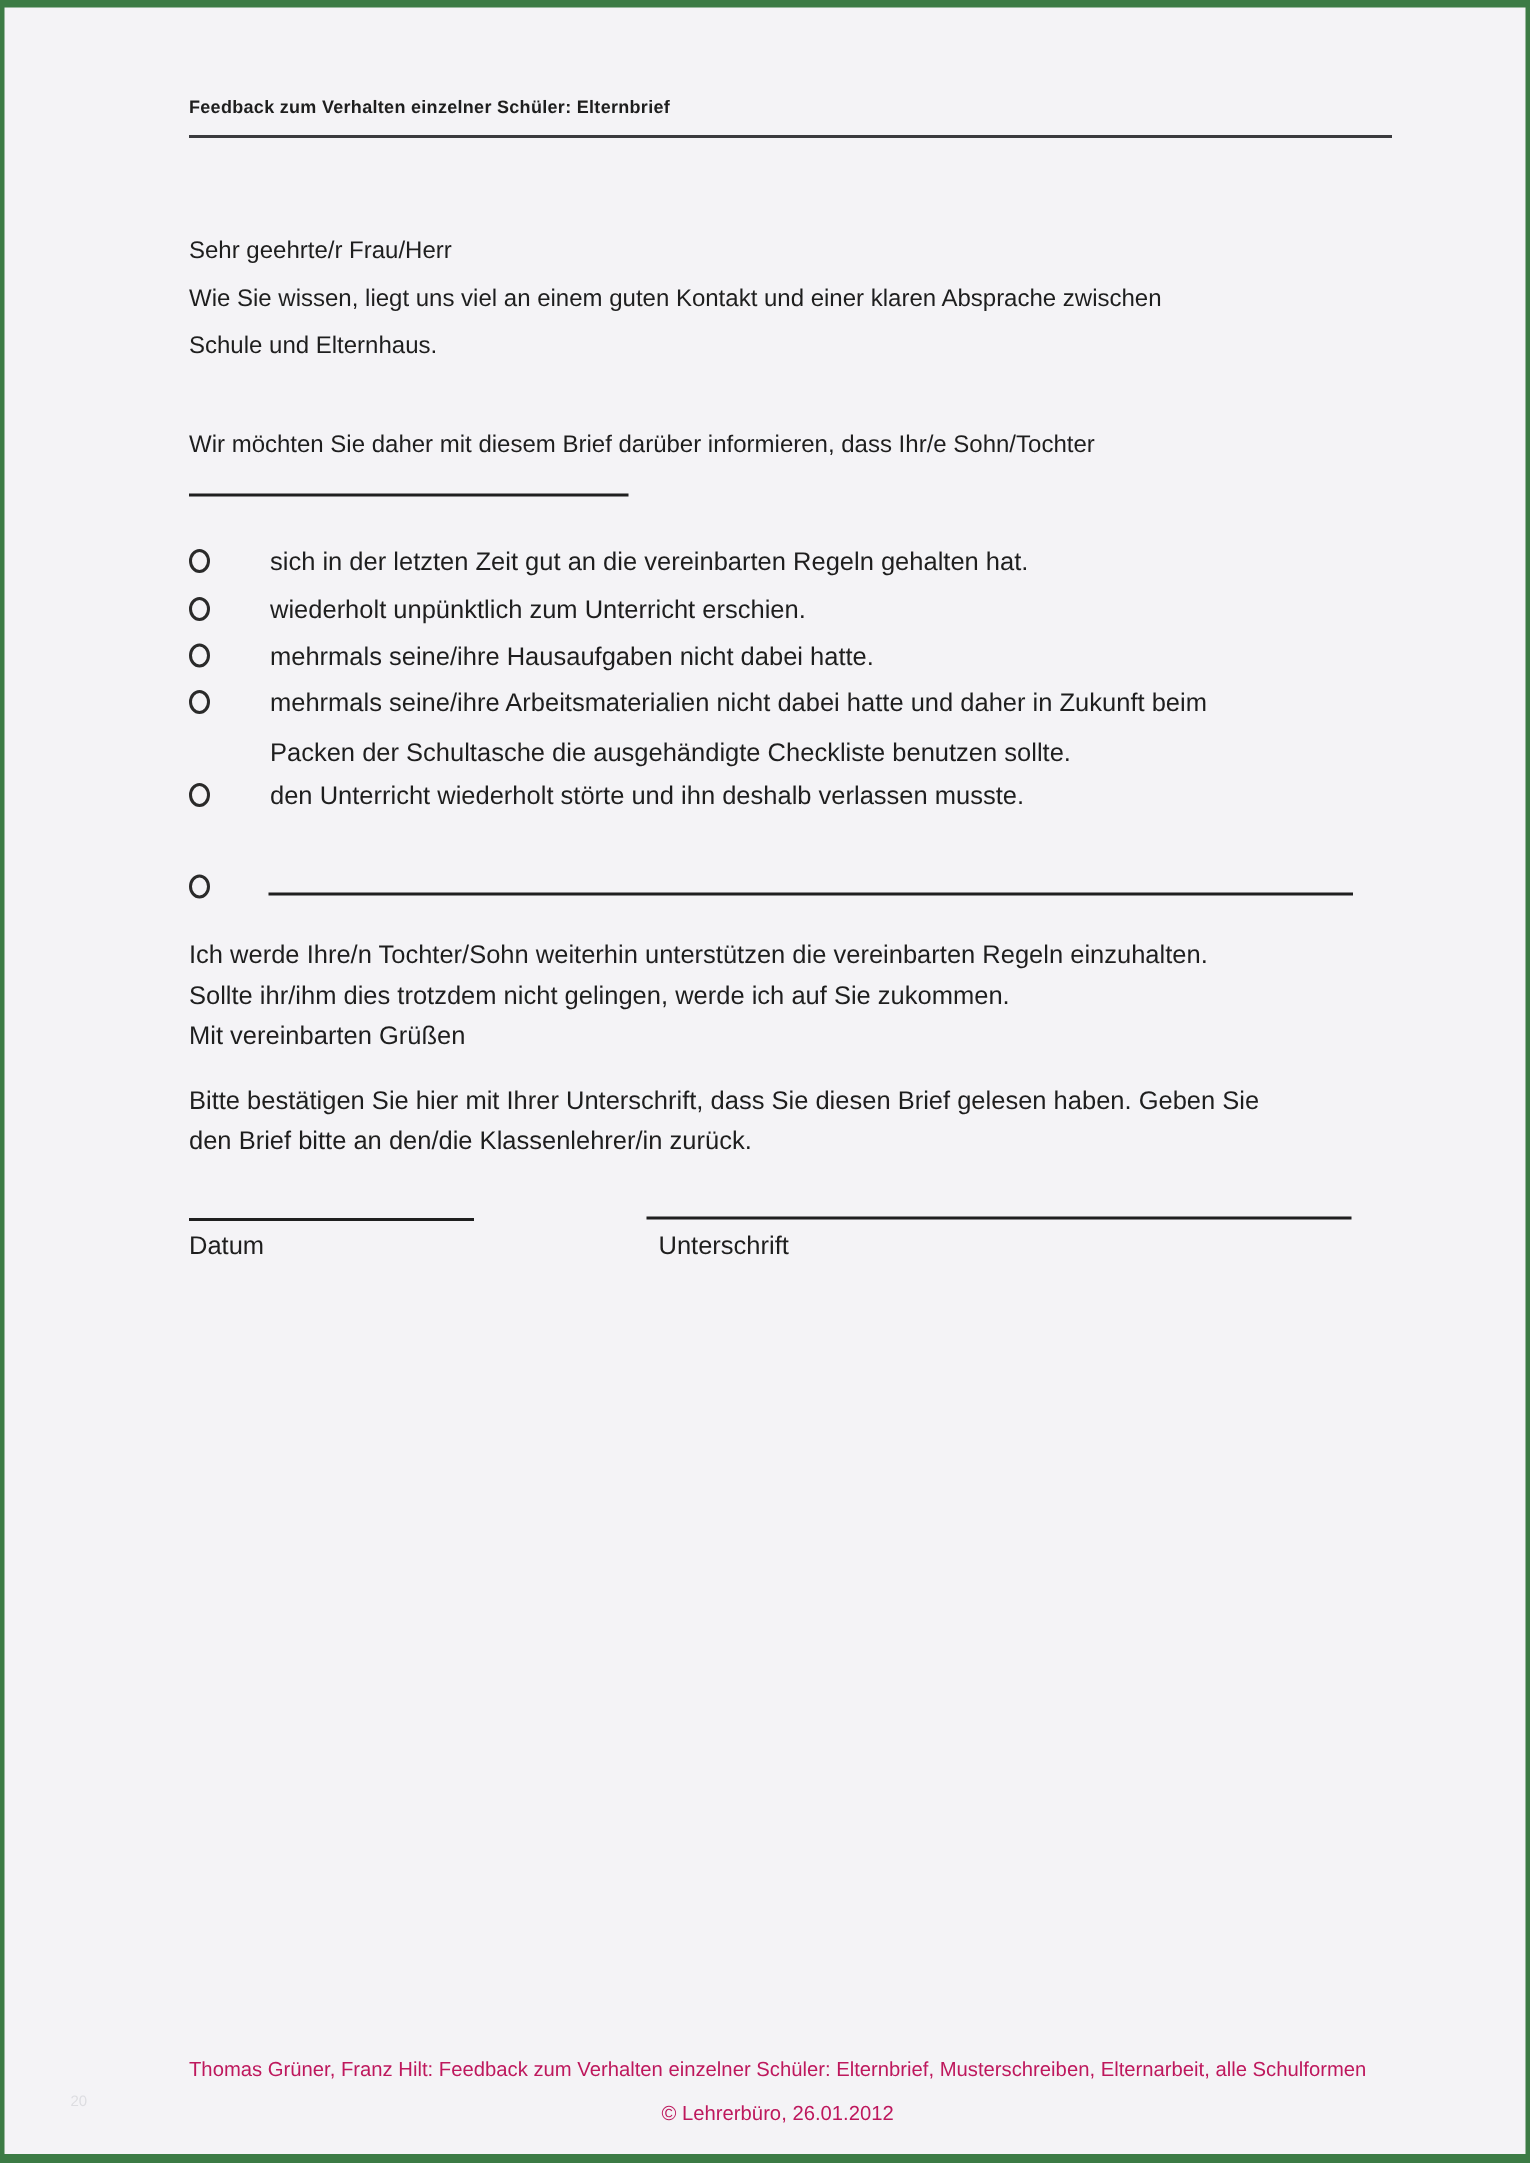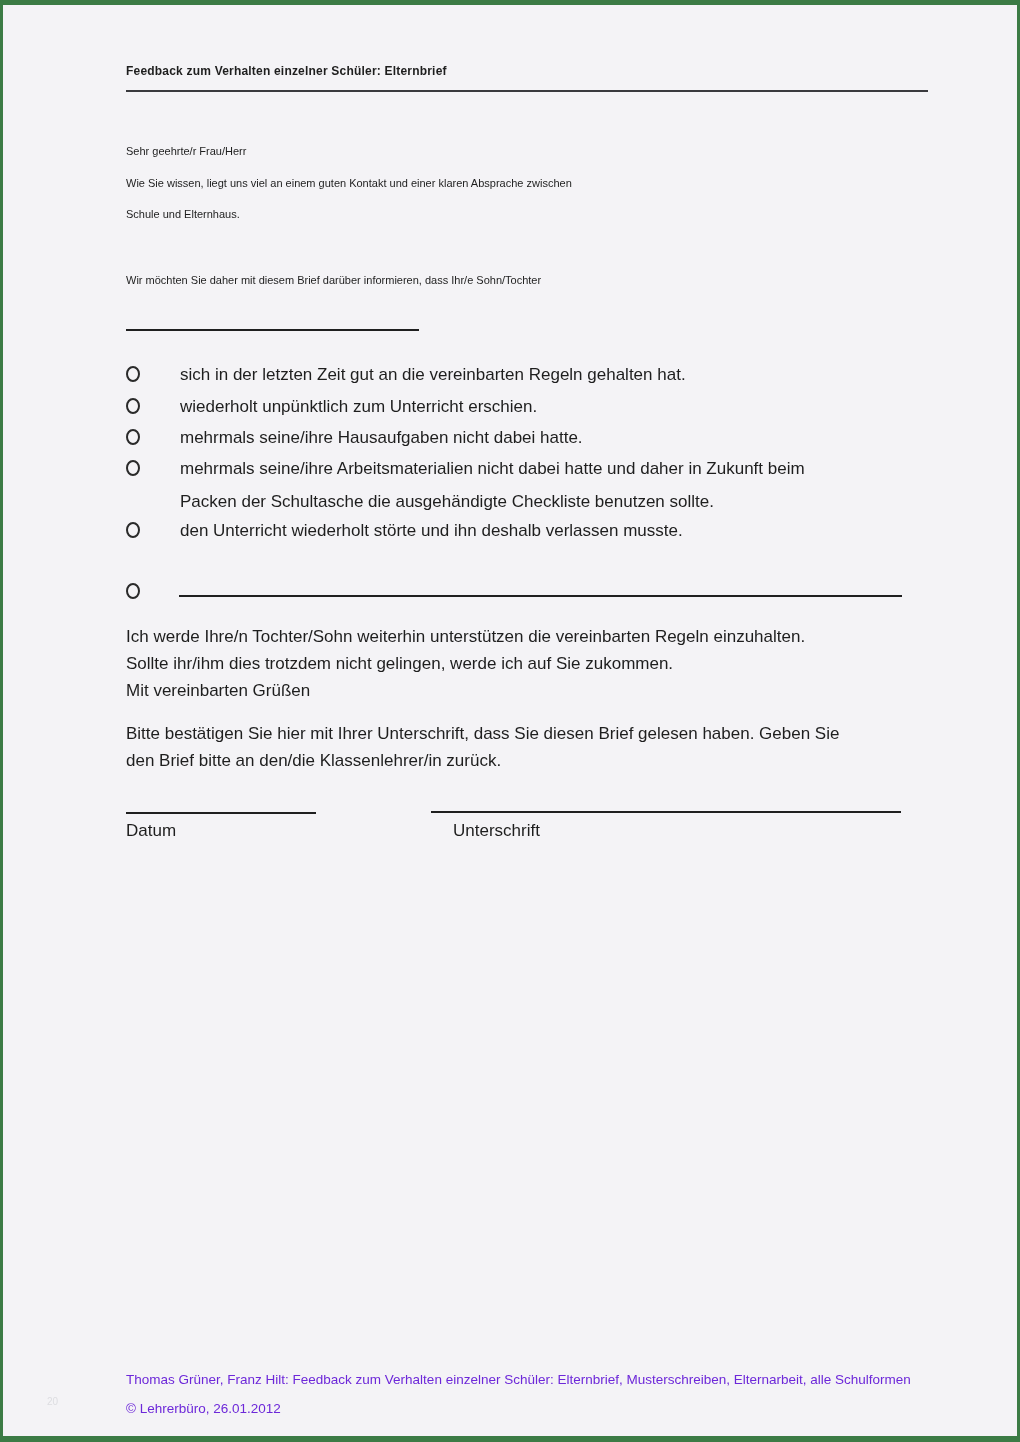--- a/index.html
+++ b/index.html
@@ -27,21 +27,21 @@
     left: 123px; top: 59px;
     font-size: 12px; font-weight: bold;
     letter-spacing: 0.2px;
     white-space: nowrap;
   }
   .title-rule {
     left: 123px; top: 85px;
     width: 802px; height: 2px;
     background: #3a3a3e;
   }
-  .body-text { font-size: 11px; line-height: 31px; white-space: nowrap; }
+  .body-text { font-size: 16px; line-height: 31px; white-space: nowrap; margin-top: 16px; }
   .greeting { left: 123px; top: 131px; }
   .intro    { left: 123px; top: 163px; }
   .intro span { display: block; }
   .inform   { left: 123px; top: 260px; }
 
   .blank-line-1 {
     left: 123px; top: 324px;
     width: 293px; height: 2px;
     background: #1f1f1f;
   }
@@ -82,28 +82,28 @@
 
   .closing { left: 123px; top: 618px; font-size: 17px; line-height: 27px; }
   .closing span { display: block; white-space: nowrap; }
   .sig-request { left: 123px; top: 715px; font-size: 17px; line-height: 27px; }
   .sig-request span { display: block; white-space: nowrap; }
 
   .date-line { left: 123px; top: 807px; width: 190px; height: 2px; background: #1f1f1f; }
   .sig-line  { left: 428px; top: 806px; width: 470px; height: 2px; background: #1f1f1f; }
   .field-label { font-size: 17px; white-space: nowrap; }
   .date-label { left: 123px; top: 816px; }
-  .sig-label  { left: 450px; top: 816px; }
+  .sig-label  { left: 436px; top: 816px; }
 
   .page-number {
     left: 44px; top: 1391px;
     font-size: 10px;
     color: #dddde1;
   }
-  .footer { left: 123px; top: 1360px; font-size: 13.5px; line-height: 29px; color: #6d28d9; }
+  .footer { left: 123px; top: 1360px; font-size: 13.5px; line-height: 29px; color: #be185d; text-align: center; }
   .footer span { display: block; white-space: nowrap; }
 </style>
 </head>
 <body>
 
 <div class="page">
   <div class="paper">
 
     <div class="abs title">Feedback zum Verhalten einzelner Schüler: Elternbrief</div>
     <div class="abs title-rule"></div>

